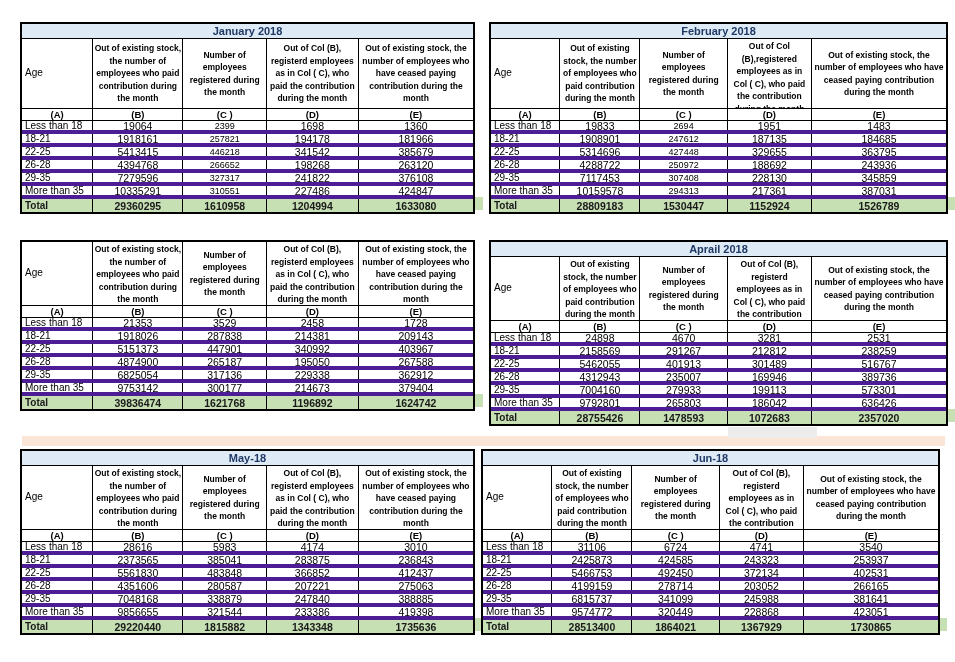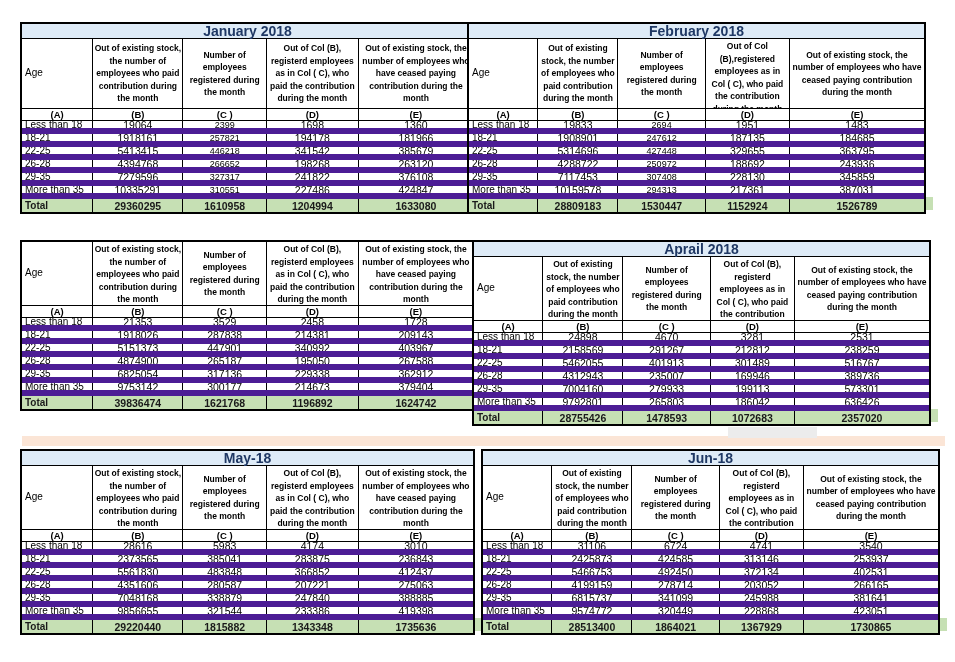--- a/index.html
+++ b/index.html
@@ -10,45 +10,45 @@
   }
   .band{position:absolute;}
   .peach-band{left:22px;top:436px;width:923px;height:10px;background:var(--peach,#FBE5D6);}
   .gray-patch{left:728px;top:427px;width:89px;height:11px;background:var(--gray,#ECECEC);}
 
   .table-block{
     position:absolute;background:#fff;border:2px solid var(--border,#000);
     box-sizing:border-box;width:455px;
   }
   .right-cols{width:459px;}
-  .pos-0{left:20px;top:22px;}  .pos-1{left:467px;top:22px;}
-  .pos-2{left:20px;top:240px;} .pos-3{left:472px;top:240px;}
+  .pos-0{left:20px;top:22px;}  .pos-1{left:489px;top:22px;}
+  .pos-2{left:20px;top:240px;} .pos-3{left:489px;top:240px;}
   .pos-4{left:20px;top:449px;} .pos-5{left:481px;top:449px;}
 
   .t-title{
     height:14px;background:var(--title-bg,#DEEBF7);border-bottom:1px solid #000;
     display:flex;align-items:center;justify-content:center;
-    font-weight:bold;font-size:14px;color:var(--title-color,#1F3864);
+    font-weight:bold;font-size:11px;color:var(--title-color,#1F3864);
   }
   .frow{display:flex;box-sizing:border-box;}
   .cell{box-sizing:border-box;border-right:1px solid #000;overflow:hidden;}
   .cell:last-child{border-right:none;}
 
   .t-head{height:70px;border-bottom:1px solid #000;}
   .head-short .t-head{height:64px;}
   .hc{
     display:flex;align-items:center;align-items:safe center;justify-content:center;
     text-align:center;font-weight:bold;font-size:8.5px;line-height:12.5px;padding:1px 1px;
   }
   .hc.c-age{justify-content:flex-start;text-align:center;font-weight:normal;font-size:10px;padding-left:3px;}
 
   .t-letters{height:12px;border-bottom:1px solid #000;}
   .lc{display:flex;align-items:center;justify-content:center;font-weight:bold;font-size:9.5px;}
 
-  .t-row{height:13px;border-bottom:6px solid #4c1d95;}
+  .t-row{height:13px;border-bottom:4px solid #4c1d95;}
   .dc{display:flex;align-items:center;justify-content:center;font-size:10.5px;}
   .dc.c-age{justify-content:flex-start;padding-left:3px;font-size:10px;}
 
   .t-total{background:var(--total-bg,#C6E0B4);font-weight:bold;border-bottom:none;}
   .t-total .dc{color:#1a1a1a;}
   .total-normal .t-total .dc:not(.c-age){font-weight:bold;}
   .c-small .t-row:not(.t-total) .dc.c-c{font-size:9px;}
 
   .left-cols  .c-age{width:15.8%;}  .left-cols  .c-b{width:20.0%;}
   .left-cols  .c-c{width:18.5%;}    .left-cols  .c-d{width:20.4%;}
@@ -420,21 +420,21 @@
         <div class="cell dc c-age">Less than 18</div>
         <div class="cell dc c-b">31106</div>
         <div class="cell dc c-c">6724</div>
         <div class="cell dc c-d">4741</div>
         <div class="cell dc c-e">3540</div>
       </div>
       <div class="frow t-row">
         <div class="cell dc c-age">18-21</div>
         <div class="cell dc c-b">2425873</div>
         <div class="cell dc c-c">424585</div>
-        <div class="cell dc c-d">313146</div>
+        <div class="cell dc c-d">243323</div>
         <div class="cell dc c-e">253937</div>
       </div>
       <div class="frow t-row">
         <div class="cell dc c-age">22-25</div>
         <div class="cell dc c-b">5466753</div>
         <div class="cell dc c-c">492450</div>
         <div class="cell dc c-d">372134</div>
         <div class="cell dc c-e">402531</div>
       </div>
       <div class="frow t-row">

